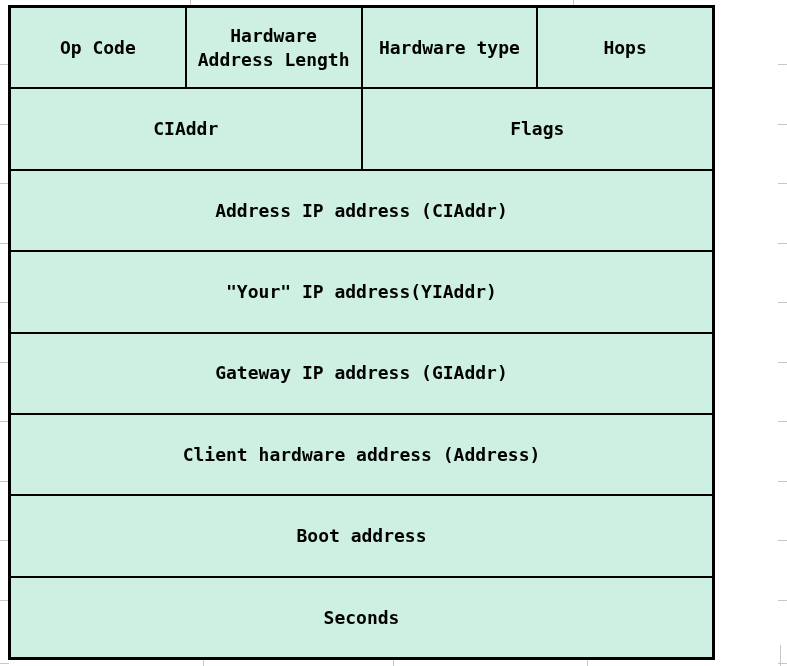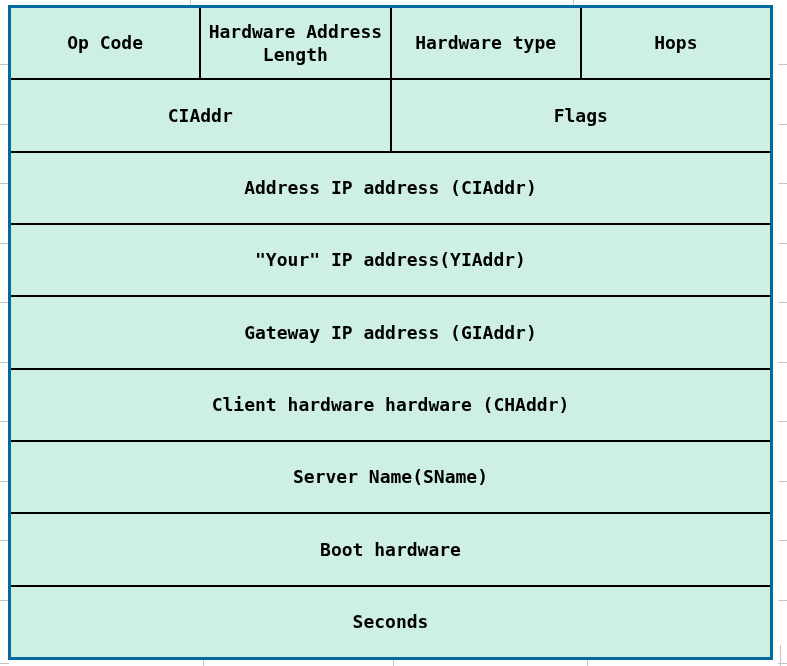--- a/index.html
+++ b/index.html
@@ -13,24 +13,24 @@
   .canvas {
     position: relative;
     width: 787px;
     height: 666px;
     font-family: "DejaVu Sans Mono", "Liberation Mono", monospace;
   }
   .packet-table {
     position: absolute;
     left: 8px;
     top: 5px;
-    width: 765px;
+    width: 707px;
     height: 655px;
     box-sizing: border-box;
-    border: 3px solid #0369a1;
+    border: 3px solid #000000;
     background: #cdf0e2;
     display: flex;
     flex-direction: column;
   }
   .prow {
     flex: 1;
     display: flex;
     border-top: 2px solid #000000;
     min-height: 0;
   }
@@ -116,29 +116,26 @@
     <div class="prow">
       <div class="pcell">"Your" IP address(YIAddr)</div>
     </div>
 
 
     <div class="prow">
       <div class="pcell">Gateway IP address (GIAddr)</div>
     </div>
 
     <div class="prow">
-      <div class="pcell">Client hardware hardware (CHAddr)</div>
+      <div class="pcell">Client hardware address (Address)</div>
     </div>
 
-    <div class="prow">
-      <div class="pcell">Server Name(SName)</div>
-    </div>
 
     <div class="prow">
-      <div class="pcell">Boot hardware</div>
+      <div class="pcell">Boot address</div>
     </div>
 
     <div class="prow">
       <div class="pcell">Seconds</div>
     </div>
 
   </div>
 </div>
 
 </body></html>

